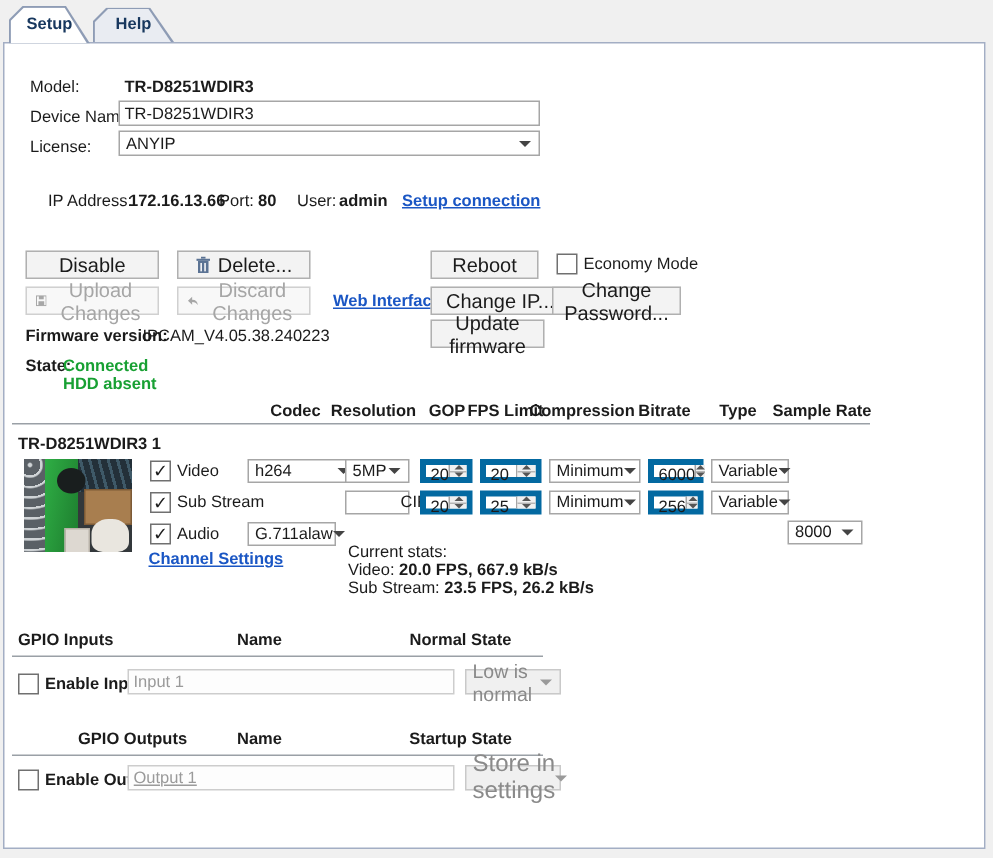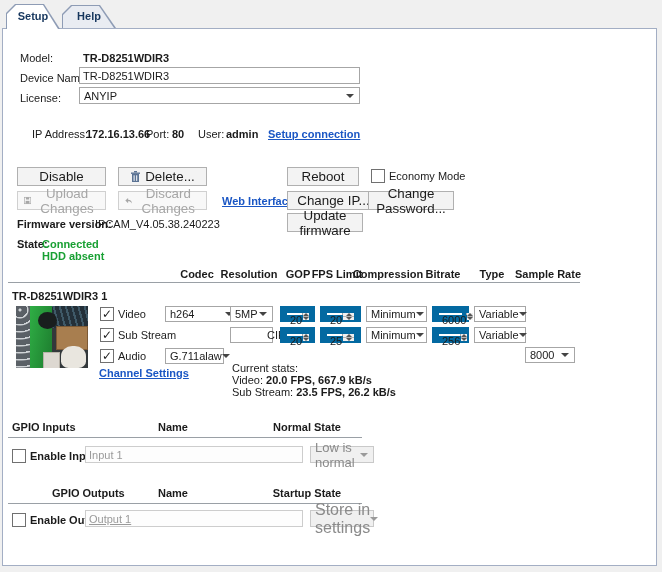--- a/index.html
+++ b/index.html
@@ -32,21 +32,21 @@
       font-family:inherit;font-size:11px;color:#1b1b1b;padding:0 3px;}
   .tb:disabled{color:#9a9a9a;border-color:#cdcdcd;background:#fdfdfd;}
 
   .combo{position:absolute;box-sizing:border-box;border:1px solid #a6a6a6;background:#fff;
          display:flex;align-items:center;padding-left:4px;cursor:pointer;}
   .combo .arr{margin-left:auto;margin-right:5px;width:0;height:0;
          border-left:4px solid transparent;border-right:4px solid transparent;border-top:4px solid #444;}
   .combo.disabled{background:#f0f0f0;color:#8a8a8a;border-color:#c9c9c9;cursor:default;}
   .combo.disabled .arr{border-top-color:#9a9a9a;}
 
-  .spin{position:absolute;box-sizing:border-box;border:7px solid #0369a1;background:#fff;display:flex;}
+  .spin{position:absolute;box-sizing:border-box;border:4px solid #0369a1;background:#fff;display:flex;}
   .spin .val{flex:1;padding:1px 0 0 3px;}
   .spin .btns{width:12px;border-left:1px solid #a6a6a6;display:flex;flex-direction:column;}
   .spin .sb{flex:1;background:#f0f0f0;display:flex;align-items:center;justify-content:center;cursor:pointer;}
   .spin .sb+.sb{border-top:1px solid #b5b5b5;}
   .tri-up{width:0;height:0;border-left:3px solid transparent;border-right:3px solid transparent;border-bottom:3px solid #555;}
   .tri-dn{width:0;height:0;border-left:3px solid transparent;border-right:3px solid transparent;border-top:3px solid #555;}
 
   .cb{position:absolute;width:12px;height:12px;border:1px solid #707070;background:#fff;
       display:flex;align-items:center;justify-content:center;cursor:pointer;}
   .cb.checked::after{content:"✓";font-size:12px;font-weight:bold;color:#1b1b1b;line-height:1;margin-top:-1px;}

